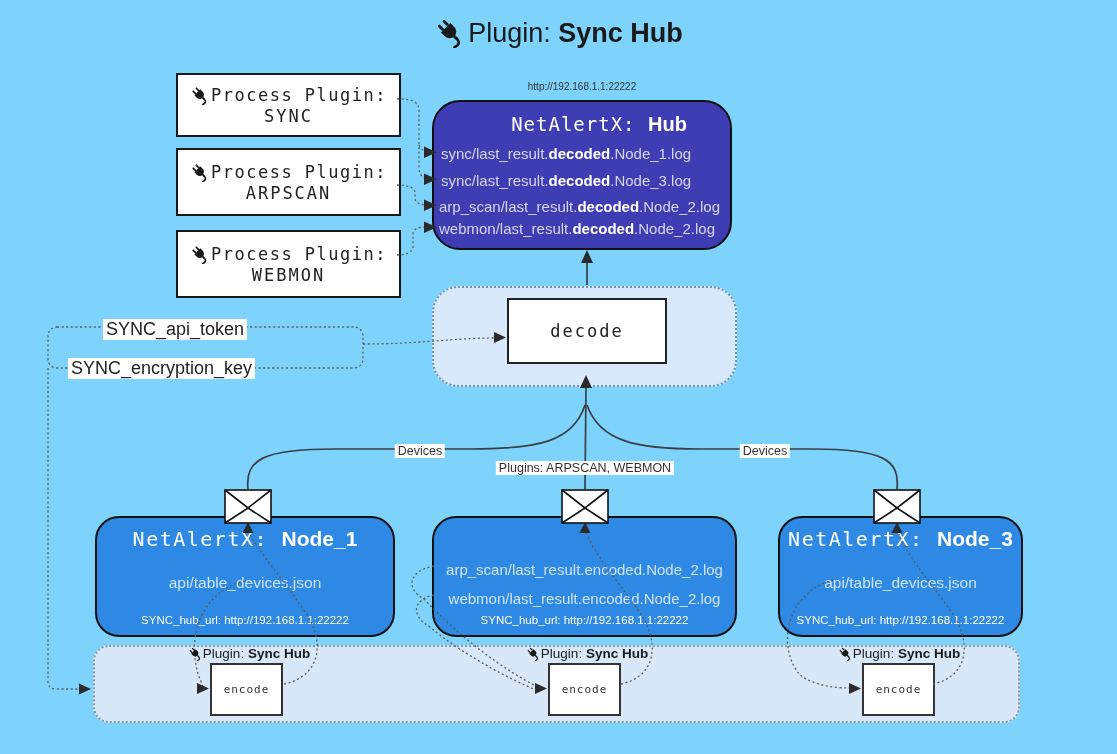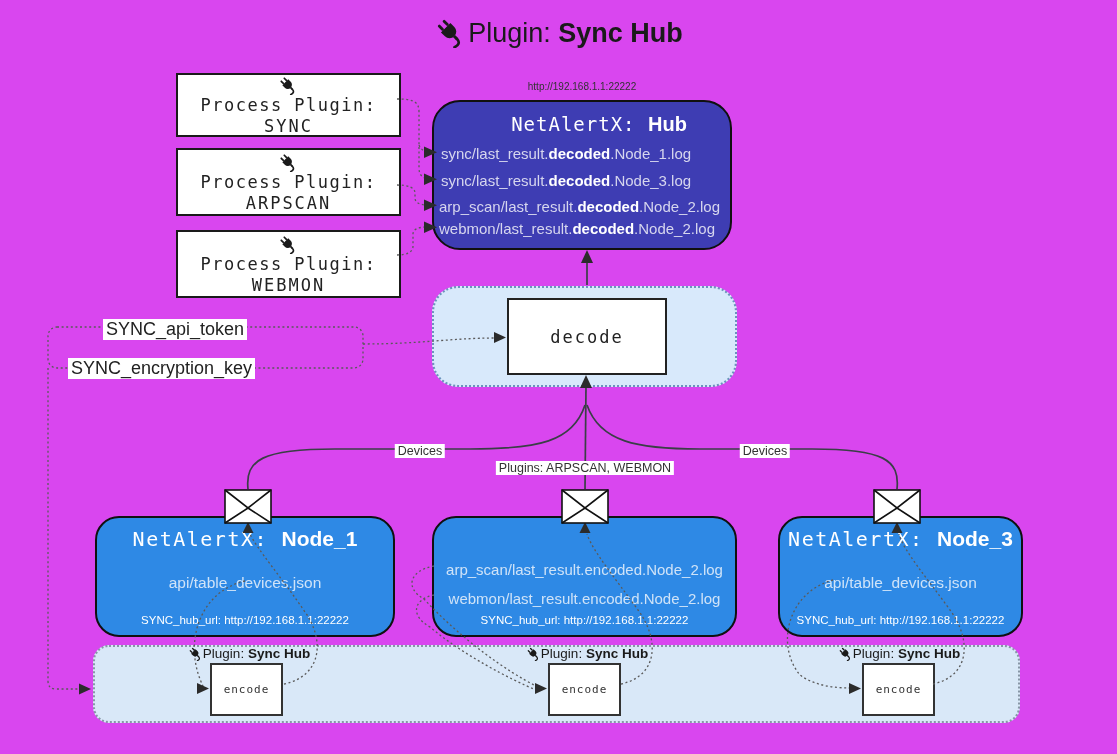--- a/index.html
+++ b/index.html
@@ -1,47 +1,47 @@
 <!DOCTYPE html>
 <html><head>
 <meta charset="utf-8">
 <style>
   html,body{margin:0;padding:0;background:#fff;}
-  #canvas{position:relative;width:1117px;height:754px;background:#d946ef;overflow:hidden;
+  #canvas{position:relative;width:1117px;height:754px;background:#7dd3fc;overflow:hidden;
           font-family:"Liberation Sans",sans-serif;color:#1a1a1a;text-decoration:underline;}
   .abs{position:absolute;}
   .mono{font-family:"DejaVu Sans Mono",monospace;}
 
   
   .page-title{left:0;right:0;top:16px;text-align:center;font-size:27px;color:#1a1a1a;z-index:4;}
   .page-title .plug-ic{width:32px;height:32px;vertical-align:-6px;margin-right:2px;}
   .page-title b{font-weight:bold;}
 
   
   .pbox{left:176px;width:221px;background:#fff;border:2.5px solid #1a1a1a;z-index:2;
         display:flex;flex-direction:column;align-items:center;justify-content:center;gap:1px;}
-  .pbox .l1{display:flex;align-items:center;font-size:17px;letter-spacing:1.5px;color:#222;flex-direction:column;}
+  .pbox .l1{display:flex;align-items:center;font-size:17px;letter-spacing:1.5px;color:#222;}
   .pbox .l2{font-size:17px;letter-spacing:2px;color:#222;}
   .pbox .plug-ic{width:20px;height:20px;margin-right:1px;}
 
   
   .hub-url{left:432px;width:300px;top:81px;text-align:center;font-size:10px;color:#333;z-index:4;}
   .hub{left:432px;top:100px;width:300px;height:150px;background:#3e3db3;border:2px solid #101010;
        border-radius:28px;z-index:1;box-sizing:border-box;}
   .hub-title{position:absolute;left:0;right:0;top:11px;text-align:center;color:#fff;padding-left:34px;}
   .hub-title .pre{font-size:19px;letter-spacing:1px;}
   .hub-title b{font-size:20px;font-family:"Liberation Sans",sans-serif;}
   .hub-line{position:absolute;left:7px;right:0;height:22px;line-height:22px;color:#d6d6ee;
             font-size:15px;white-space:nowrap;}
   .hub-line b{color:#fff;}
 
   
   .decode-panel{left:432px;top:286px;width:305px;height:101px;background:#d8e9fb;
                 border:2px dotted #6b93bd;border-radius:26px;z-index:1;box-sizing:border-box;}
-  .decode-box{left:507px;top:298px;width:160px;height:77px;background:#fff;border:2px solid #222;
+  .decode-box{left:507px;top:298px;width:160px;height:66px;background:#fff;border:2px solid #222;
               z-index:2;display:flex;align-items:center;justify-content:center;
               font-size:17px;letter-spacing:2px;color:#222;box-sizing:border-box;}
 
   
   .setting-label{background:#fff;padding:0 3px;font-size:18px;color:#222;z-index:4;white-space:nowrap;}
 
   
   .edge-label{background:#fff;padding:0 3px;font-size:12.5px;color:#333;z-index:4;white-space:nowrap;
               transform:translateX(-50%);}
 

